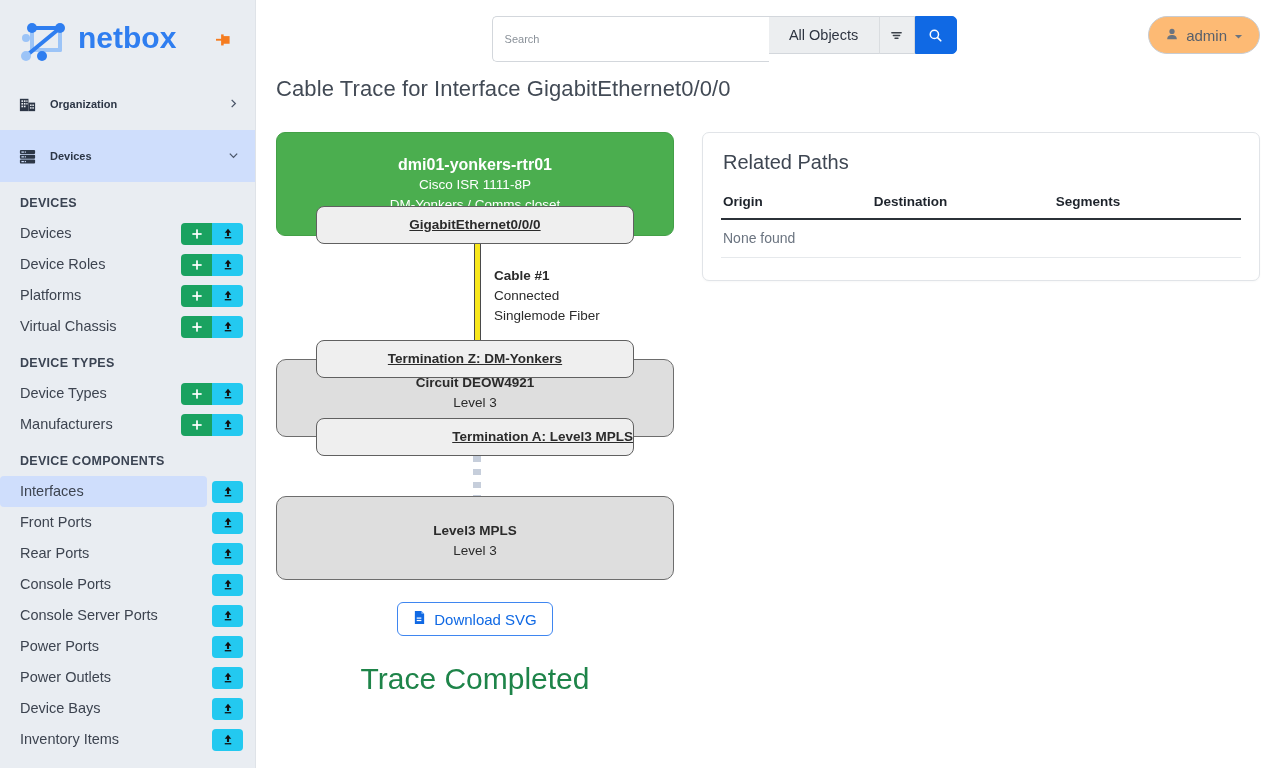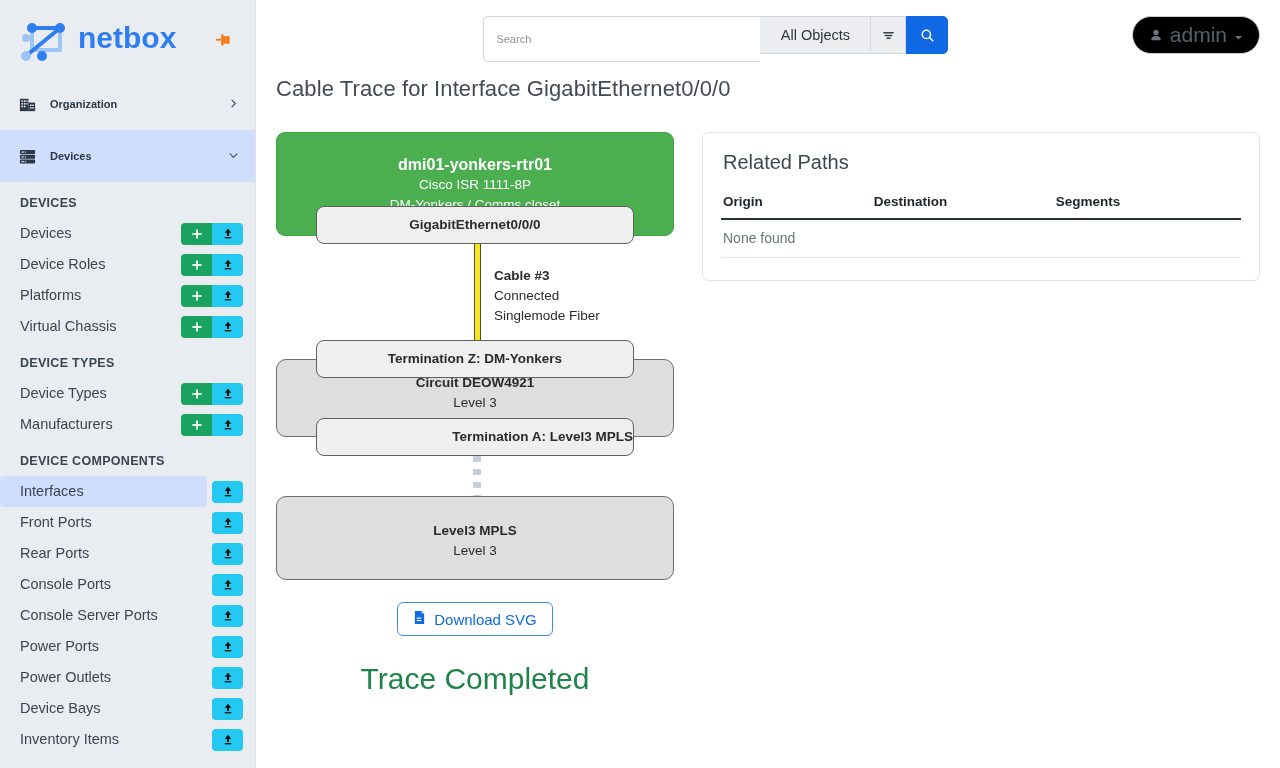--- a/index.html
+++ b/index.html
@@ -111,22 +111,22 @@
   }
   .search-btn {
     display:flex; align-items:center; justify-content:center;
     width: 42px; background: #1069e4; border: 1px solid #1069e4;
     border-radius: 0 5px 5px 0; cursor: pointer;
   }
   .user-btn {
     display: flex; align-items: center; gap: 7px;
     height: 38px; padding: 0 16px;
     border: 1px solid #c8ccd2; border-radius: 19px;
-    color: #58606b; font-size: 21px; cursor: pointer;
-    background: #000000;
+    color: #58606b; font-size: 15px; cursor: pointer;
+    background: #fdba74;
   }
 
   .page-title {
     font-size: 22px; color: #424a55; font-weight: normal;
     margin: 0; padding: 6px 0 0 20px;
     letter-spacing: .1px;
   }
 
   .content { display: flex; padding: 30px 20px 0 20px; }
   .trace-col { width: 400px; min-width: 400px; }
@@ -151,21 +151,21 @@
   .node-device .n-sub { font-size: 13.5px; }
   .term {
     background: #efefef;
     border: 1px solid #606060;
     border-radius: 8px;
     text-align: center;
     font-weight: bold; font-size: 13.5px; color: #2b2b2b;
     height: 38px; line-height: 36px;
     width: 318px;
     margin: 0 auto;
-    position: relative; z-index: 3;
+    position: relative; z-index: 3; text-decoration: underline;
   }
   .cable-seg { position: relative; height: 96px; }
   .cable-line {
     position: absolute; left: 198px; top: 0; width: 7px; height: 96px;
     background: #f8e71c;
     border-left: 1px solid #4a4a4a; border-right: 1px solid #4a4a4a;
   }
   .cable-info {
     position: absolute; left: 218px; top: 22px;
     text-align: left; font-size: 13.5px; color: #2b2b2b; line-height: 20px;
@@ -595,21 +595,21 @@
             <div class="n-title">dmi01-yonkers-rtr01</div>
             <div class="n-sub">Cisco ISR 1111-8P</div>
             <div class="n-sub">DM-Yonkers / Comms closet</div>
           </div>
 
           <div class="term" style="margin-top:-30px;">GigabitEthernet0/0/0</div>
 
           <div class="cable-seg">
             <div class="cable-line"></div>
             <div class="cable-info">
-              <div class="c-title">Cable #3</div>
+              <div class="c-title">Cable #1</div>
               <div>Connected</div>
               <div>Singlemode Fiber</div>
             </div>
           </div>
 
           <div class="circuit-wrap">
             <div class="term">Termination Z: DM-Yonkers</div>
             <div class="circuit-box">
               <div class="c-title">Circuit DEOW4921</div>
               <div>Level 3</div>

